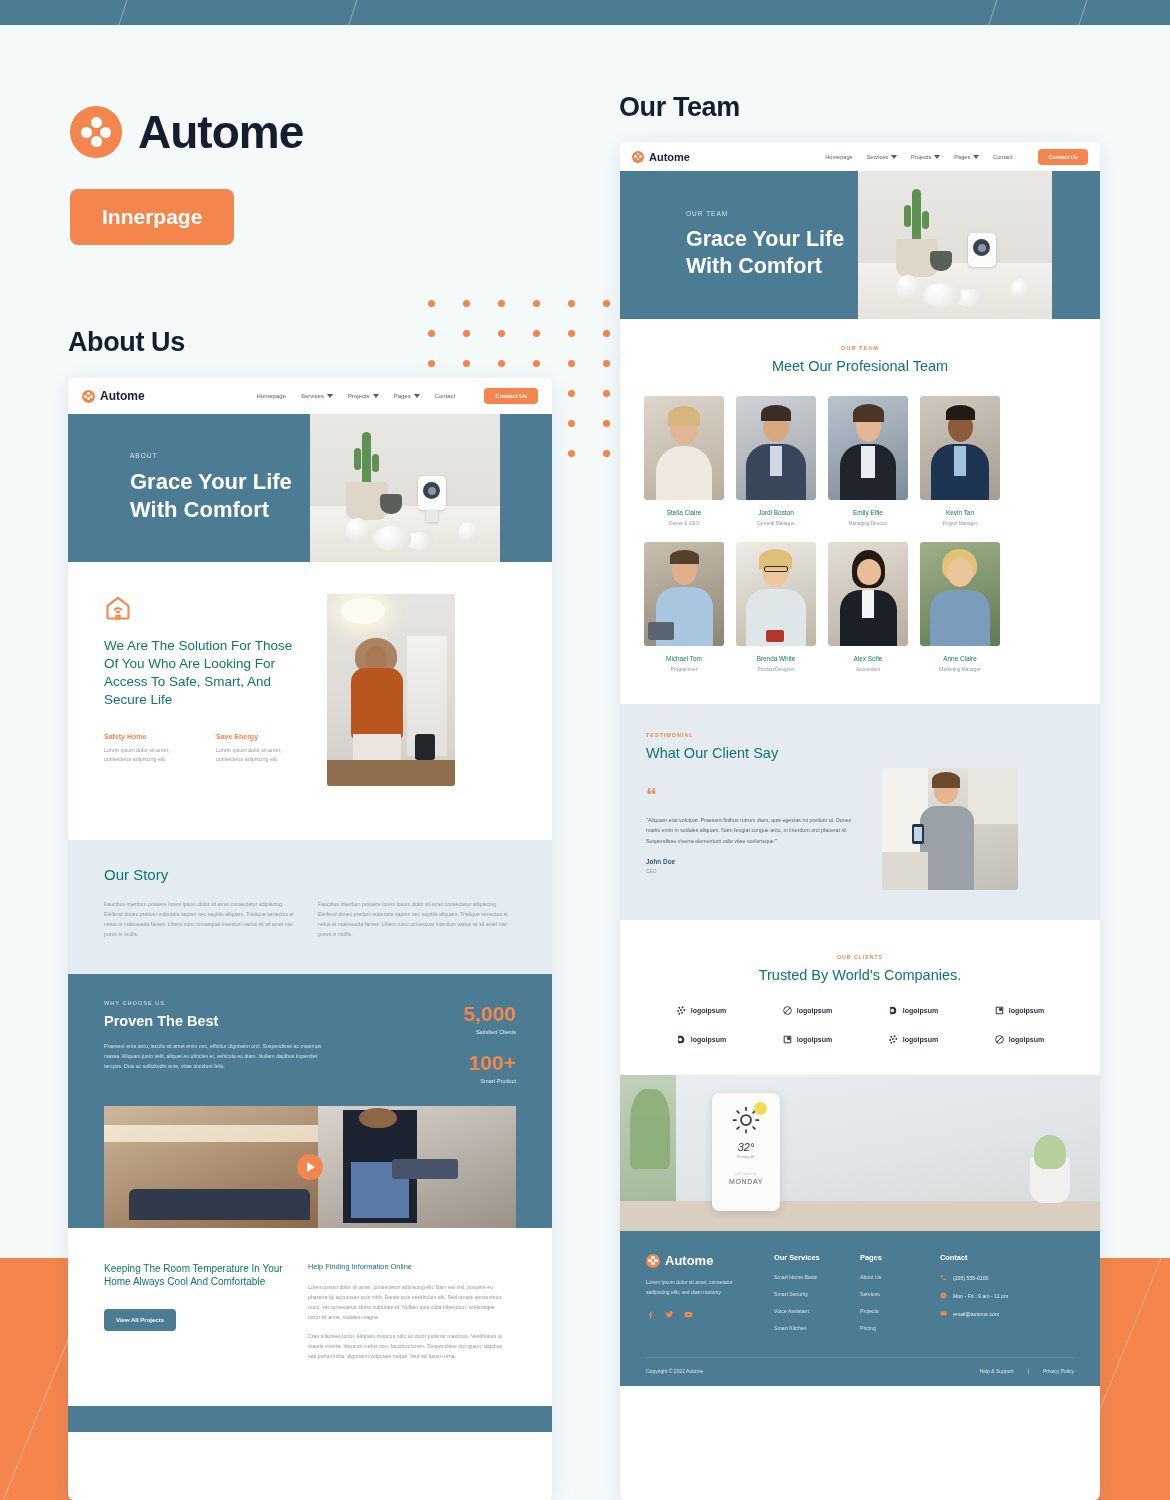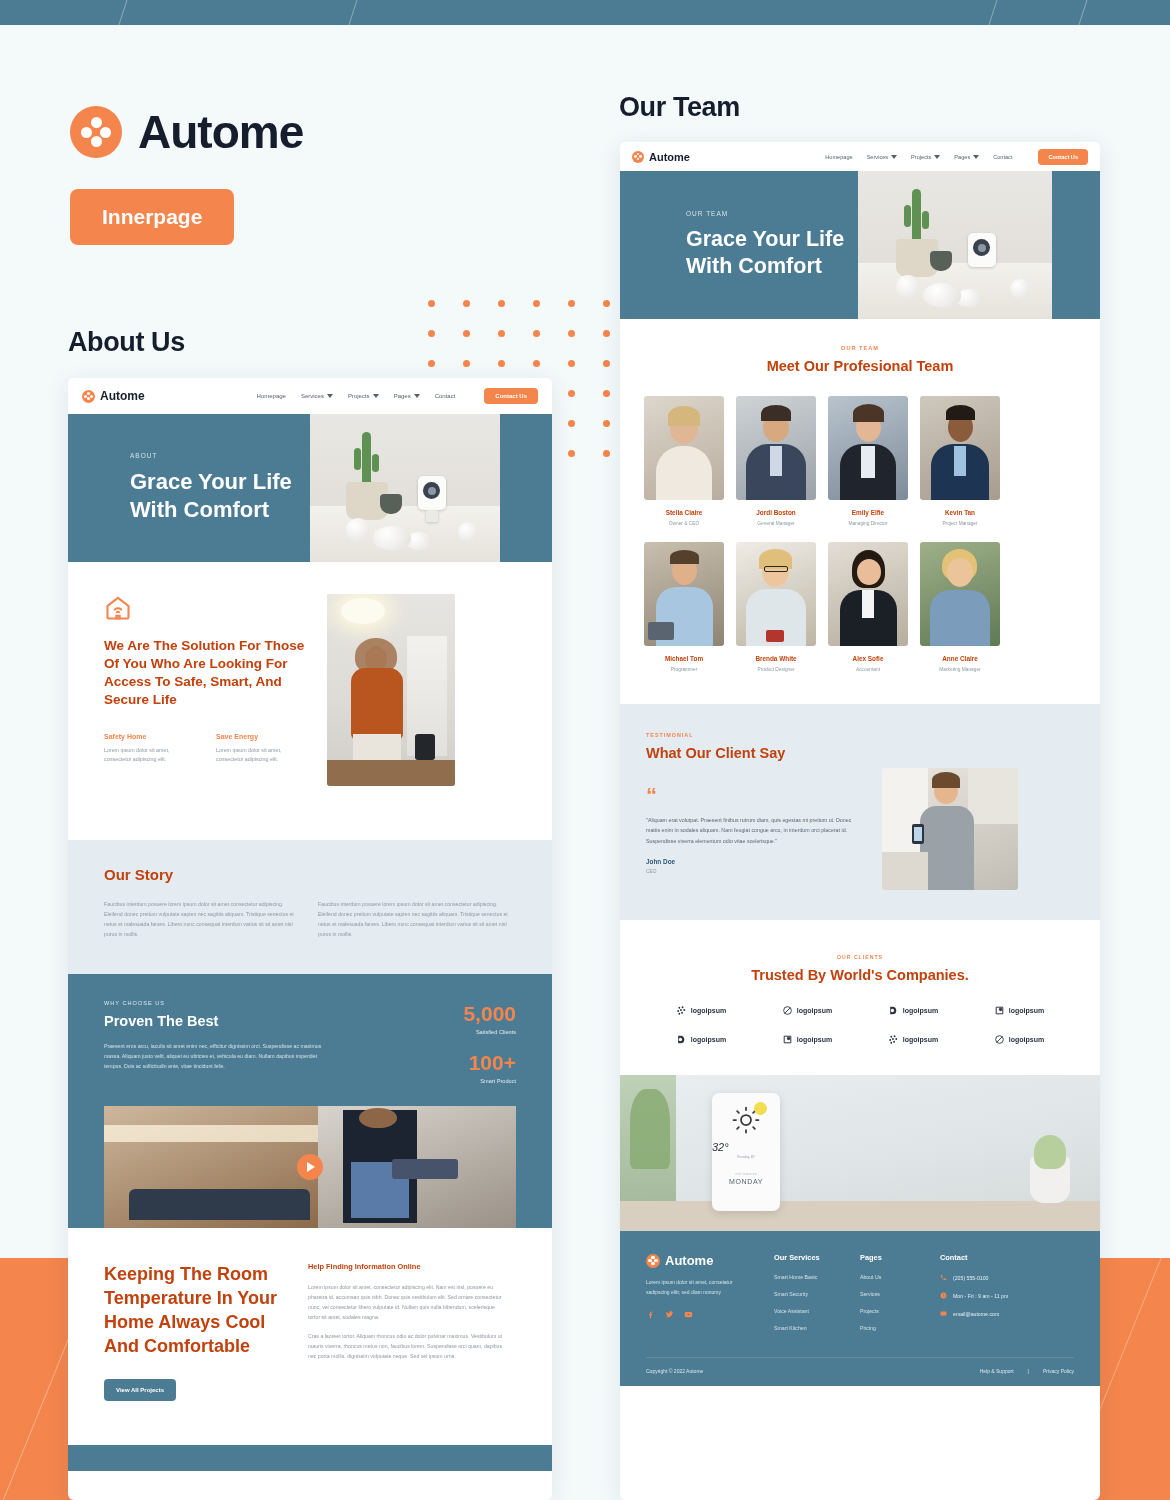--- a/index.html
+++ b/index.html
@@ -100,21 +100,21 @@
   .pot{ position:absolute; background:#ded6c6; border-radius:4px 4px 10px 10px; }
   .cactus{ position:absolute; background:#5f9153; border-radius:6px; }
   .orb{ position:absolute; background:radial-gradient(circle at 35% 30%,#fff,#e2e0dc); border-radius:50%; }
   .cam{ position:absolute; background:#fbfbfa; border-radius:5px;
         box-shadow:0 1px 3px rgba(0,0,0,.18); }
   .cam i{ position:absolute; background:#2c3542; border-radius:50%; }
 
   
   .sec{ background:#fff; }
   .kicker-orange{ color:#f4854c; letter-spacing:1px; font-weight:bold; }
-  .h-dark{ color:#c2410c; font-weight:bold; }
+  .h-dark{ color:#0f766e; font-weight:normal; }
   .p-muted{ color:#8f98a4; }
 
   .ph{ background:linear-gradient(150deg,#dcd9d3,#c8c4bd); position:relative; overflow:hidden; }
   .ph.person{ background:linear-gradient(160deg,#d8d3cc 0%,#bfb8ae 60%,#d3cec6 100%); }
 
   .btn-slate{ background:#4b7c94; color:#fff; font-weight:bold; border-radius:4px; text-align:center; }
 
   a{ cursor:pointer; }
 </style>
 </head>
@@ -330,21 +330,21 @@
       <div style="position:absolute;left:62%;top:2%;width:9%;height:16%;border-radius:50%;background:#8d6547"></div>
       <div style="position:absolute;left:70%;top:44%;width:16%;height:16%;border-radius:3px;background:#46536a"></div>
       <div style="position:absolute;left:50%;top:50%;transform:translate(-50%,-50%);width:26px;height:26px;border-radius:50%;background:#f4854c;display:flex;align-items:center;justify-content:center;">
         <div style="width:0;height:0;border-left:8px solid #fff;border-top:5px solid transparent;border-bottom:5px solid transparent;margin-left:2px;"></div>
       </div>
     </div>
   </div>
 
   <div class="sec" style="padding:34px 36px 44px;display:flex;gap:22px;">
     <div style="width:182px">
-      <div class="h-dark" style="font-size:18px;line-height:1.35;">Keeping The Room Temperature In Your Home Always Cool And Comfortable</div>
+      <div class="h-dark" style="font-size:10px;line-height:1.35;">Keeping The Room Temperature In Your Home Always Cool And Comfortable</div>
       <div class="btn-slate" style="font-size:6px;padding:8px 0;width:72px;margin-top:20px;">View All Projects</div>
     </div>
     <div style="width:200px">
       <div class="h-dark" style="font-size:7.4px;">Help Finding Information Online</div>
       <div class="p-muted" style="font-size:5.2px;line-height:1.95;margin-top:11px;">Lorem ipsum dolor sit amet, consectetur adipiscing elit. Nam est nisl, posuere eu pharetra id, accumsan quis nibh. Donec quis vestibulum elit. Sed ornare consectetur nunc, vel consectetur libero vulputate id. Nullam quis nulla bibendum, scelerisque tortor sit amet, sodales magna.</div>
       <div class="p-muted" style="font-size:5.2px;line-height:1.95;margin-top:9px;"> Cras a laoreet tortor. Aliquam rhoncus odio ac dolor pulvinar maximus. Vestibulum ut mauris viverra, rhoncus metus non, faucibus lorem. Suspendisse orci quam, dapibus nec porta mollis, dignissim vulputate neque. Sed vel ipsum urna.</div>
     </div>
   </div>
   <div style="height:26px;background:#4b7c94"></div>
 </div>
@@ -602,21 +602,21 @@
     <div style="position:absolute;inset:0;background:linear-gradient(170deg,#e9eef0 0%,#dfe5e6 55%,#d3d8d8 100%)"></div>
     <div style="position:absolute;left:0;top:0;width:56px;height:100%;background:linear-gradient(180deg,#9db98a,#6f9159);opacity:.55"></div>
     <div style="position:absolute;left:10px;top:14px;width:40px;height:80px;background:#86a96f;border-radius:40% 40% 10% 10%;opacity:.8"></div>
     <div style="position:absolute;left:0;bottom:0;width:100%;height:30px;background:#d9cfc0"></div>
     <div style="position:absolute;left:92px;top:18px;width:68px;height:118px;background:#fbfbfb;border-radius:7px;box-shadow:0 2px 8px rgba(0,0,0,.13);">
       <svg width="30" height="30" viewBox="0 0 24 24" style="position:absolute;left:19px;top:12px" fill="none" stroke="#3a3a3a" stroke-width="1.4" stroke-linecap="round">
         <circle cx="12" cy="12" r="4"></circle>
           <path d="M12 2v2M12 20v2M2 12h2M20 12h2M4.9 4.9l1.4 1.4M17.7 17.7l1.4 1.4M19.1 4.9l-1.4 1.4M6.3 17.7l-1.4 1.4"></path>
       </svg>
       <div style="position:absolute;right:13px;top:9px;width:13px;height:13px;border-radius:50%;background:#f2dd52"></div>
-      <div style="position:absolute;left:0;right:0;top:48px;font-size:11px;color:#2e3440;font-style:italic;">32°</div>
+      <div style="position:absolute;left:0;right:0;top:48px;text-align:center;font-size:11px;color:#2e3440;font-style:italic;">32°</div>
       <div style="position:absolute;left:0;right:0;top:62px;text-align:center;font-size:3px;color:#9aa0a8;">Thursday, 48°</div>
       <div style="position:absolute;left:0;right:0;top:80px;text-align:center;font-size:2.6px;color:#b0b5bb;letter-spacing:.4px;">until tomorrow</div>
       <div style="position:absolute;left:0;right:0;top:85px;text-align:center;font-size:7px;color:#5a626c;letter-spacing:.6px;">MONDAY</div>
     </div>
     <div style="position:absolute;right:30px;bottom:28px;width:40px;height:46px;background:#f1f0ee;border-radius:4px 4px 14px 14px;"></div>
     <div style="position:absolute;right:34px;bottom:62px;width:32px;height:34px;background:#b7cf9c;border-radius:50% 50% 34% 34%;"></div>
   </div>
 
   <div style="background:#4b7c94;padding:22px 26px 0;">
     <div style="display:flex;">

